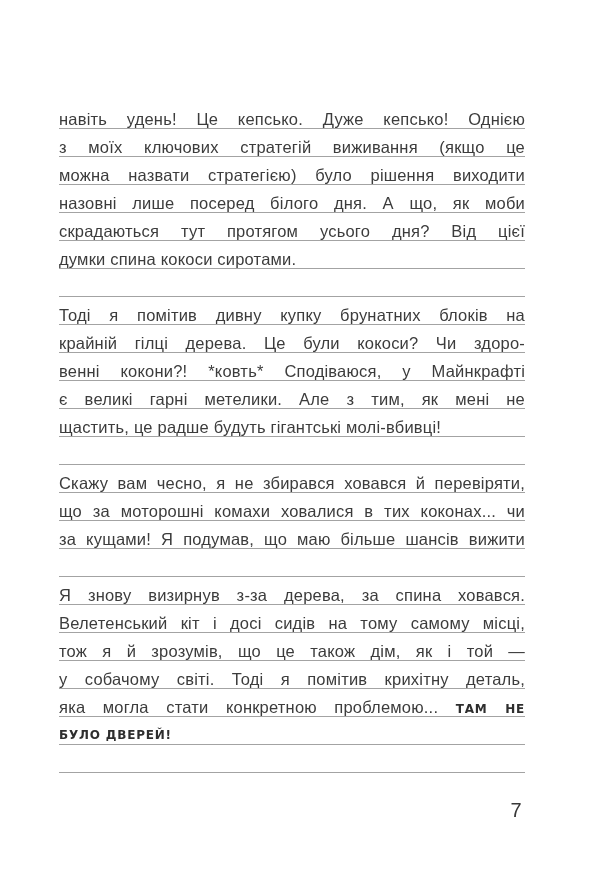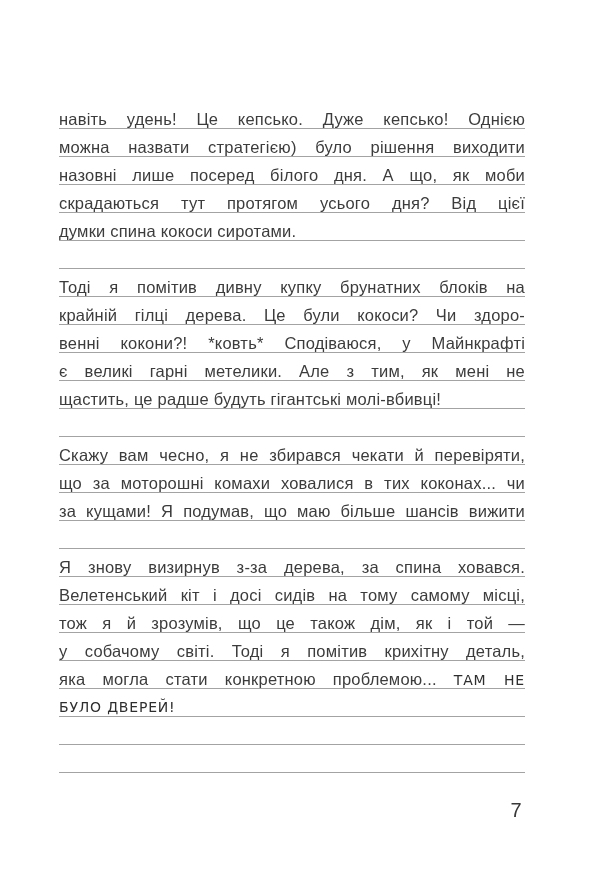--- a/index.html
+++ b/index.html
@@ -48,23 +48,23 @@
     letter-spacing: 0.2px;
     text-align: justify;
     text-align-last: justify;
     overflow: hidden;
     white-space: pre-line;
   }
   .text-line.end {
     text-align-last: left;
   }
   .display-bold {
-    font-weight: 400;
+    font-weight: 700;
     font-family: "DejaVu Sans", "Liberation Sans", sans-serif;
-    font-size: 14px;
+    font-size: 12px;
     letter-spacing: 0.8px;
     color: #2e2e2e;
   }
   .page-number {
     position: absolute;
     top: 799px;
     left: 501px;
     width: 30px;
     text-align: center;
     font-size: 20px;
@@ -73,36 +73,37 @@
 </style>
 </head>
 <body>
 
 <div class="book-page">
 
   <div class="text-block">
 
     <div class="paragraph">
       <div class="text-line">навіть удень! Це кепсько. Дуже кепсько! Однією</div>
+      <div class="text-line">з моїх ключових стратегій виживання (якщо це</div>
       <div class="text-line">можна назвати стратегією) було рішення виходити</div>
       <div class="text-line">назовні лише посеред білого дня. А що, як моби</div>
       <div class="text-line">скрадаються тут протягом усього дня? Від цієї</div>
       <div class="text-line end">думки спина кокоси сиротами.</div>
     </div>
 
     <div class="paragraph">
       <div class="text-line">Тоді я помітив дивну купку брунатних блоків на</div>
       <div class="text-line">крайній гілці дерева. Це були кокоси? Чи здоро-</div>
       <div class="text-line">венні кокони?! *ковть* Сподіваюся, у Майнкрафті</div>
       <div class="text-line">є великі гарні метелики. Але з тим, як мені не</div>
       <div class="text-line end">щастить, це радше будуть гігантські молі-вбивці!</div>
     </div>
 
     <div class="paragraph">
-      <div class="text-line">Скажу вам чесно, я не збирався чекати й перевіряти,</div>
+      <div class="text-line">Скажу вам чесно, я не збирався ховався й перевіряти,</div>
       <div class="text-line">що за моторошні комахи ховалися в тих коконах... чи</div>
       <div class="text-line">за кущами! Я подумав, що маю більше шансів вижити</div>
     </div>
 
     <div class="paragraph">
       <div class="text-line">Я знову визирнув з-за дерева, за спина ховався.</div>
       <div class="text-line">Велетенський кіт і досі сидів на тому самому місці,</div>
       <div class="text-line">тож я й зрозумів, що це також дім, як і той —</div>
       <div class="text-line">у собачому світі. Тоді я помітив крихітну деталь,</div>
       <div class="text-line"><span>яка могла стати конкретною проблемою...</span> <span class="display-bold">ТАМ НЕ</span></div>

